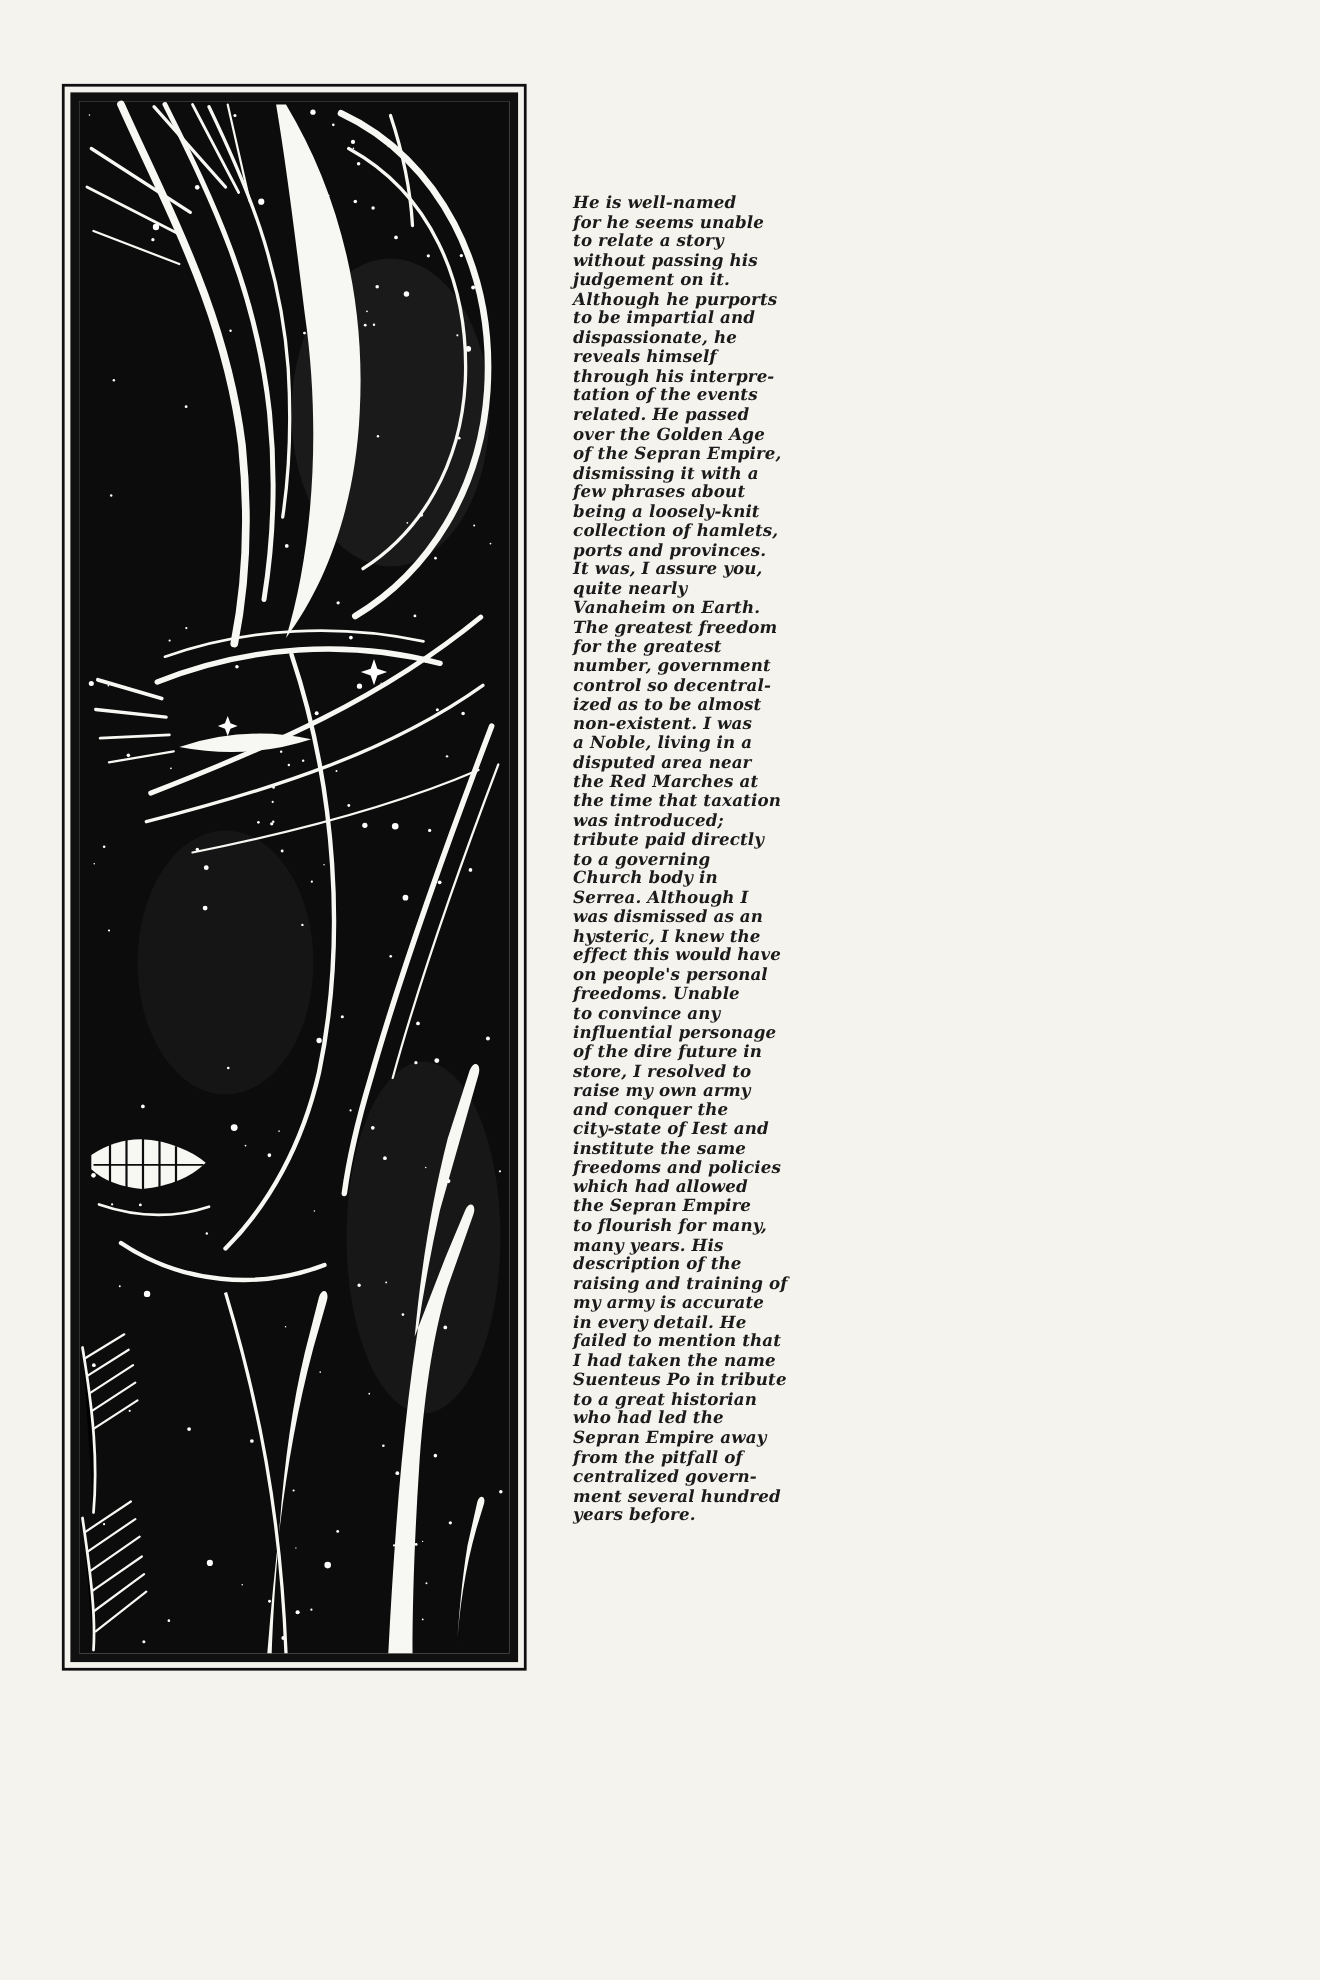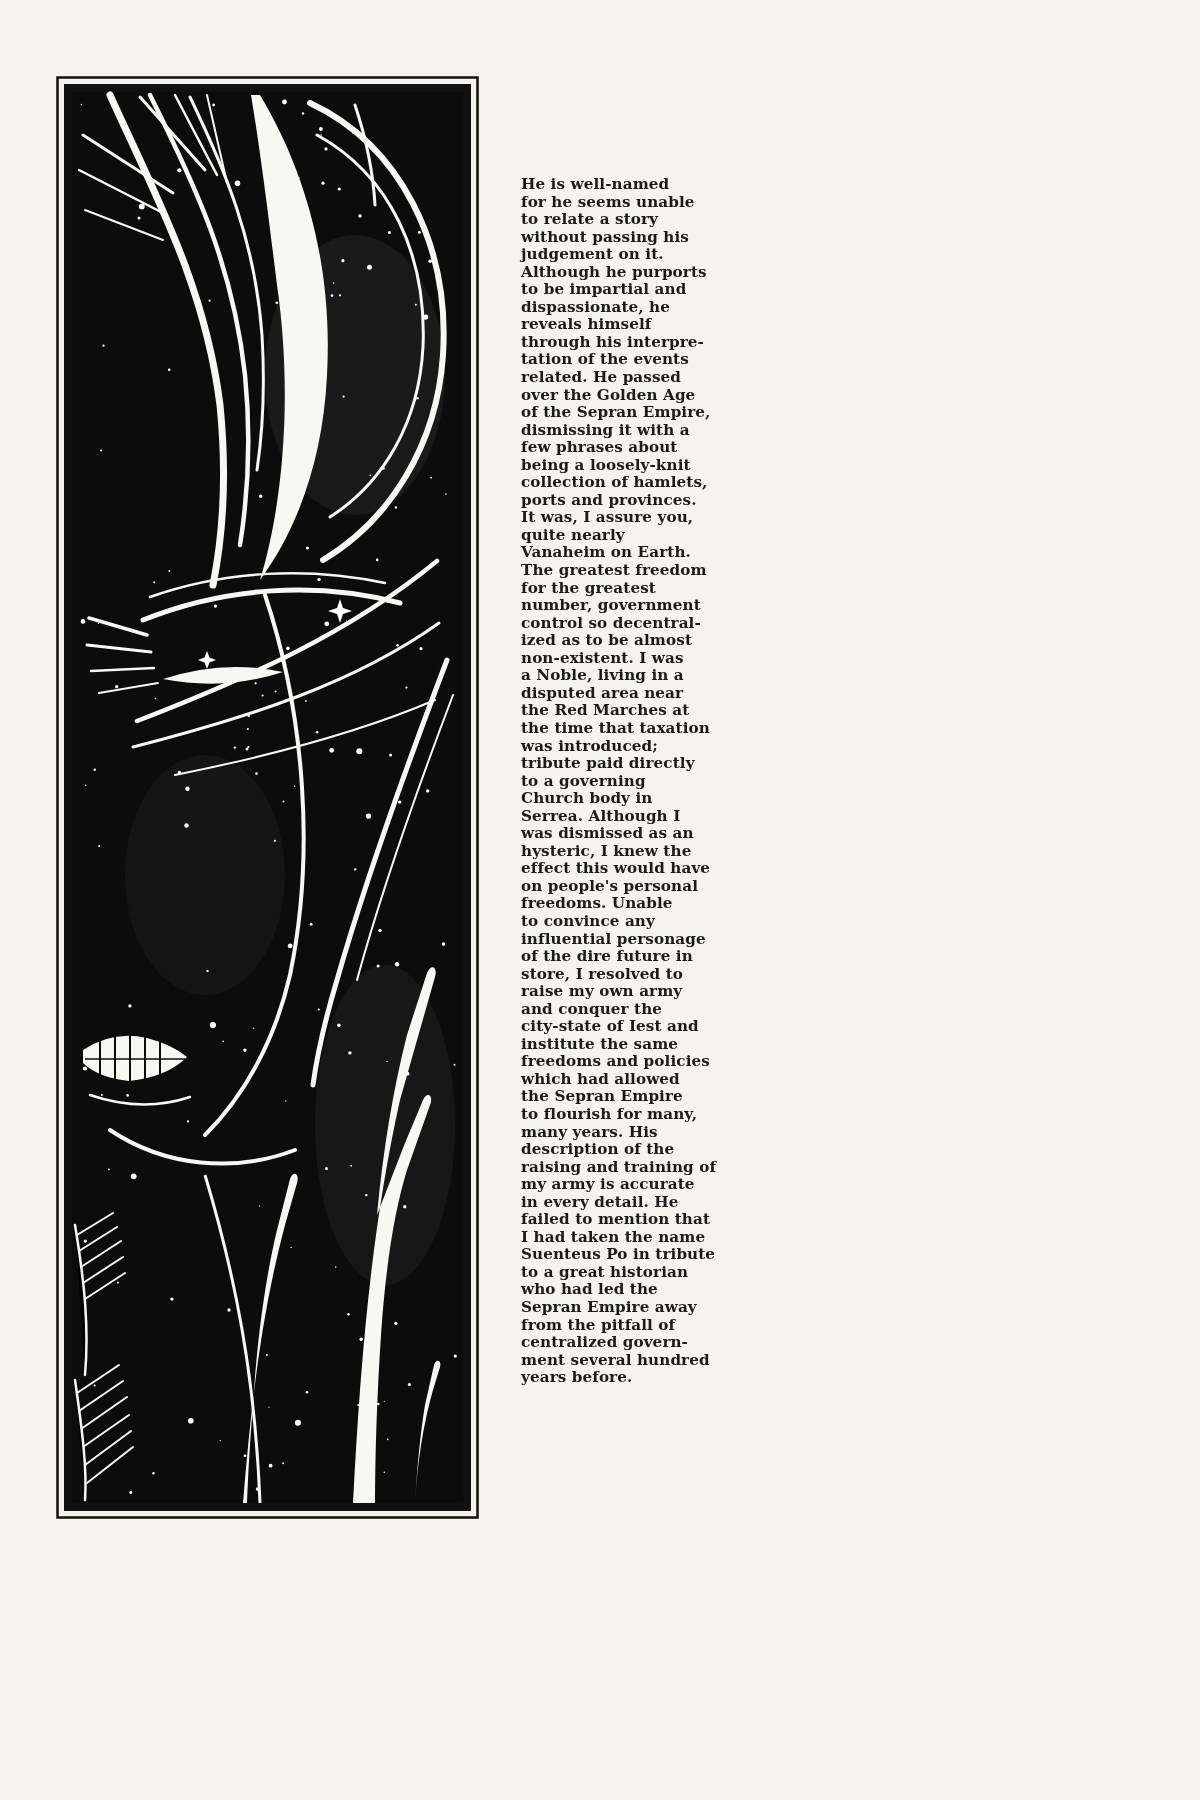--- a/index.html
+++ b/index.html
@@ -13,20 +13,21 @@
   .panel{
     position:absolute;
     left:55px; top:75px;
     width:425px; height:1445px;
   }
   .panel svg{display:block;width:100%;height:100%;}
   .narration{
     position:absolute;
     left:521px; top:176px;
     width:205px;
+    font-style:italic;
     font-weight:700;
     font-size:15.2px;
     line-height:17.55px;
     letter-spacing:0.1px;
     color:#1b1b1b;
     white-space:pre-line;
   }
 </style>
 </head>
 <body>

